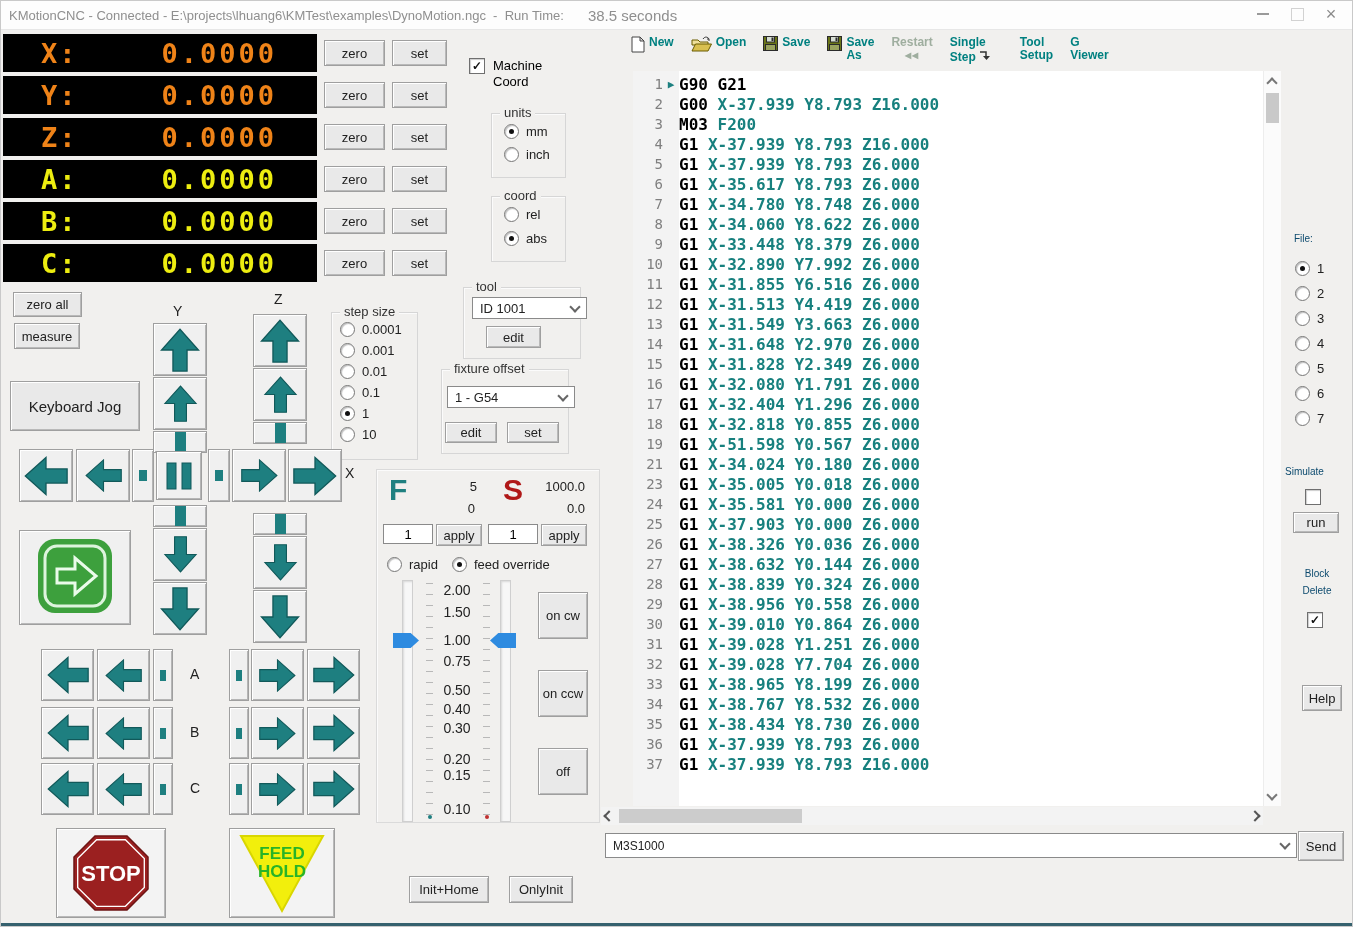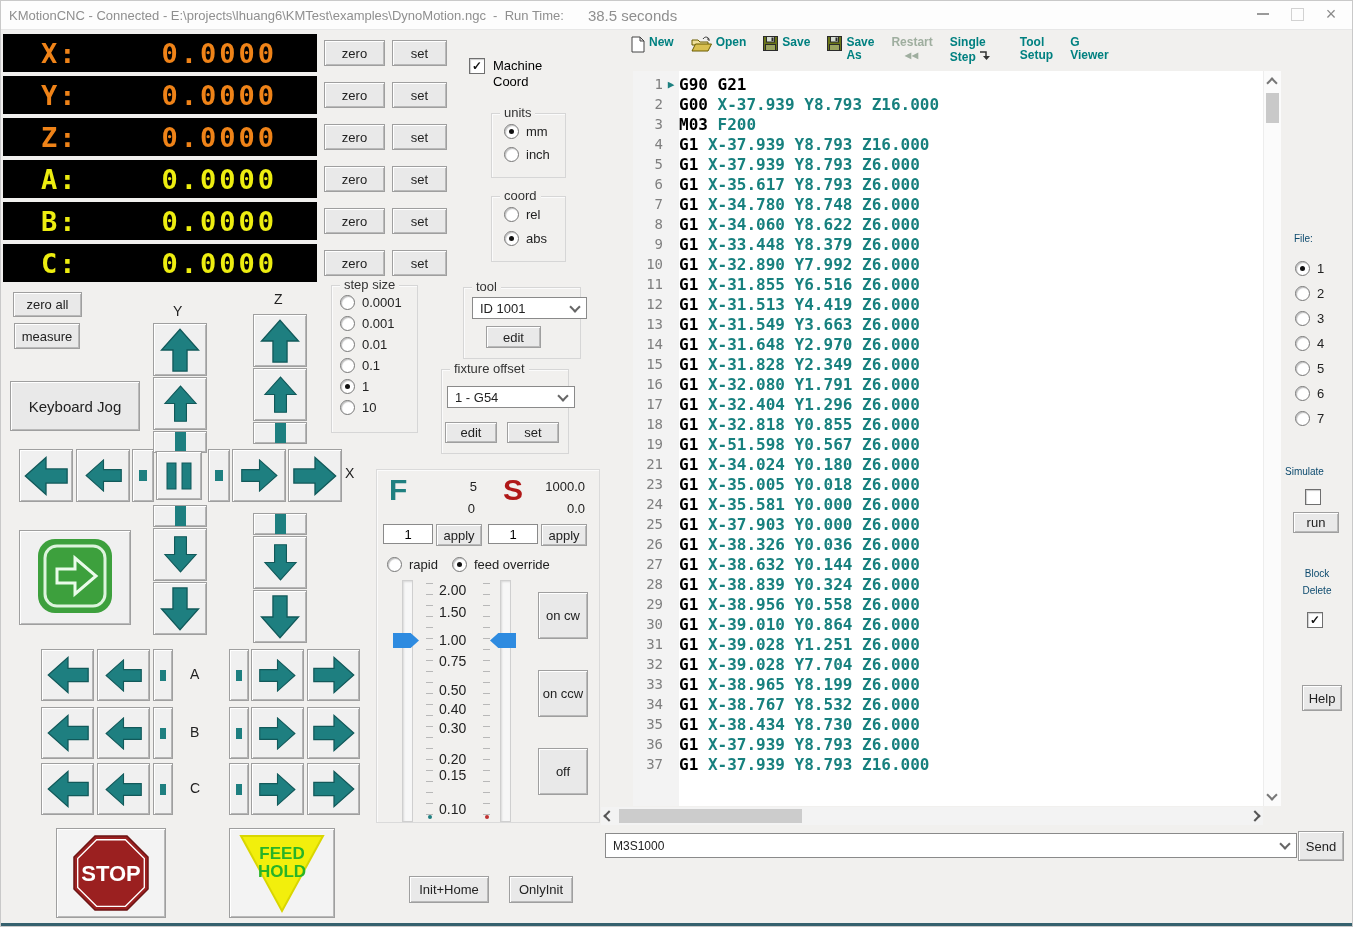--- a/index.html
+++ b/index.html
@@ -43,21 +43,21 @@
   .bar-h{width:19px;height:11px;background:#1e7f80;}
   
   #fs-panel{position:absolute;left:375px;top:468px;width:222px;height:352px;border:1px solid #dadada;box-shadow:inset 1px 1px 0 #fbfbfb;}
   .fs-letter{position:absolute;font-size:30px;font-weight:bold;font-family:"Liberation Sans",sans-serif;}
   .fs-val{position:absolute;font-size:13px;color:#222;text-align:right;}
   .slider-track{position:absolute;width:9px;background:#f7f7f7;border:1px solid #cfcfcf;box-shadow:inset 1px 1px 2px rgba(0,0,0,.12);}
   .ruler{position:absolute;width:7px;background:repeating-linear-gradient(to bottom,#b8b8b8 0 1px,transparent 1px 11px);}
   .thumb{position:absolute;width:26px;height:15px;background:#2e8be0;}
   .thumb.rightward{clip-path:polygon(0 0,68% 0,100% 50%,68% 100%,0 100%);}
   .thumb.leftward{clip-path:polygon(100% 0,32% 0,0 50%,32% 100%,100% 100%);}
-  .scale-label{position:absolute;font-size:14px;color:#222;width:36px;text-align:left;transform:translateY(-50%);}
+  .scale-label{position:absolute;font-size:14px;color:#222;width:36px;text-align:center;transform:translateY(-50%);}
   .dotmark{position:absolute;width:4px;height:4px;border-radius:50%;}
   
   #tb{position:absolute;left:630px;top:35px;height:32px;display:flex;align-items:flex-start;gap:17px;}
   .tb-item{display:flex;gap:4px;align-items:flex-start;}
   .tb-label{font-size:12px;line-height:13px;font-weight:bold;color:#008080;white-space:nowrap;}
   .tb-label.disabled{color:#9fae9f;}
   #editor{position:absolute;left:632px;top:70px;width:630px;height:735px;background:#fff;overflow:hidden;}
   #gutter{position:absolute;left:0;top:0;width:46px;height:100%;background:#f3f3f3;}
   .gl{position:relative;height:20px;display:flex;align-items:center;font-family:"DejaVu Sans Mono",monospace;}
   .gl-num{width:30px;text-align:right;font-size:14px;color:#7f7f7f;flex:0 0 30px;}
@@ -150,21 +150,21 @@
   <div class="groupbox" style="left:440px;top:368px;width:126px;height:83px;">
     <span class="legend">fixture offset</span>
     <div class="select" style="left:5px;top:16px;width:112px;height:20px;">
       <span>1 - G54</span>
       <span class="chev down"></span>
     </div>
     <button class="btn" style="left:3px;top:52px;width:52px;height:21px;">edit</button>
     <button class="btn" style="left:65px;top:52px;width:52px;height:21px;">set</button>
   </div>
 
-  <div class="groupbox" style="left:330px;top:284px;width:85px;height:146px;">
+  <div class="groupbox" style="left:330px;top:311px;width:85px;height:146px;">
     <span class="legend">step size</span>
     <div id="step-list" style="position:absolute;left:8px;top:9px;display:flex;flex-direction:column;gap:6px;text-align:center;">
         <label class="radio-row">
           <span class="radio">
             <span class="dot"></span>
           </span>
           <span class="radio-label">0.0001</span>
         </label>
         <label class="radio-row">
           <span class="radio">

